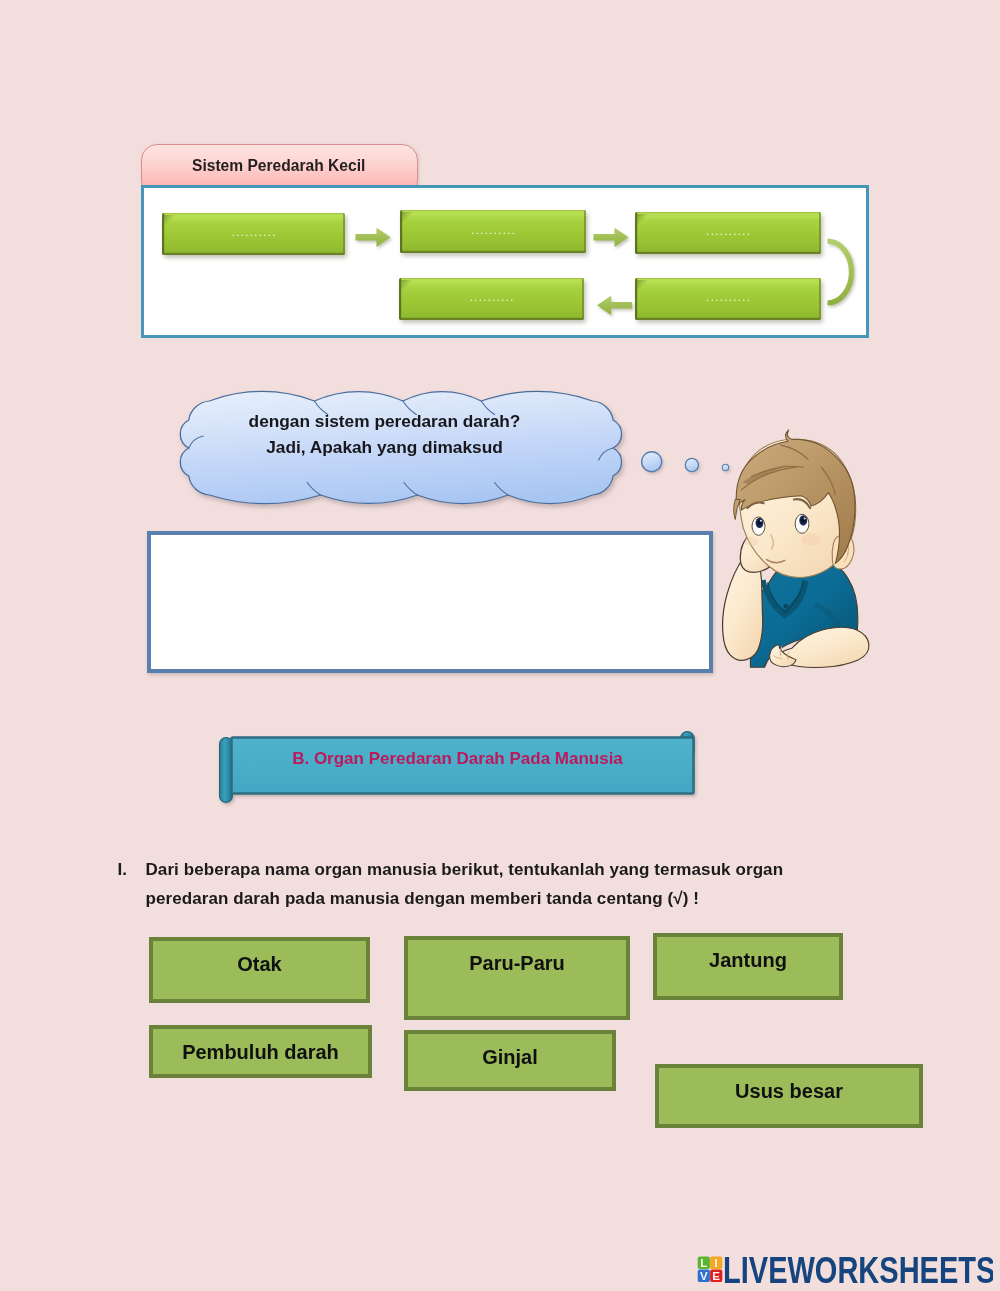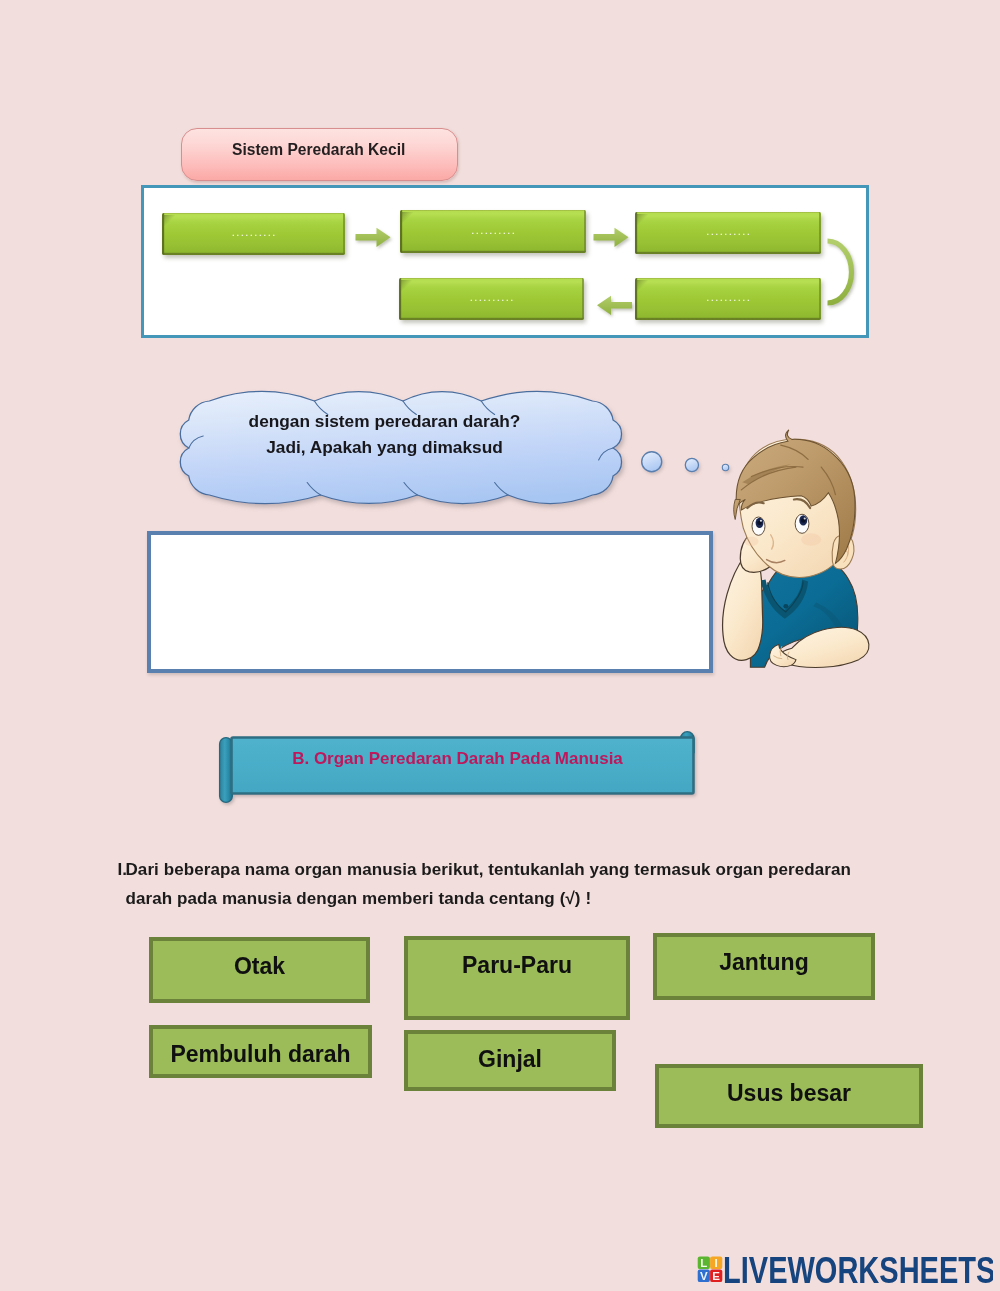--- a/index.html
+++ b/index.html
@@ -2,24 +2,24 @@
 <html><head>
 <meta charset="utf-8">
 <title>Sistem Peredaran Darah Worksheet</title>
 <style>
   html,body{margin:0;padding:0;}
   body{width:1000px;height:1291px;background:#f2dedc;
        font-family:"Liberation Sans",sans-serif;position:relative;overflow:hidden;}
   .abs{position:absolute;}
 
   
-  #title-pill{left:141px;top:128px;width:275px;height:51px;
+  #title-pill{left:141px;top:144px;width:275px;height:51px;
     border-radius:16px;border:1.6px solid #d88e8e;
     background:linear-gradient(180deg,#fde3e1 0%,#fdd6d4 32%,#fdbcba 72%,#fba9a6 100%);
-    box-shadow:1px 1.5px 2.5px rgba(150,110,110,.28);margin-left:40px;}
+    box-shadow:1px 1.5px 2.5px rgba(150,110,110,.28);}
   #title-pill .t{position:absolute;left:50px;top:12px;font-size:15.6px;font-weight:bold;
     color:#231f20;letter-spacing:0;}
 
   
   #diagram-frame{left:141px;top:185px;width:728px;height:153px;
      background:#fff;border:3px solid #4497b9;box-sizing:border-box;}
 
   .gbox{position:absolute;border-radius:2px;
      background:linear-gradient(180deg,#b3dc4d 0%,#b7df52 9%,#a8d342 22%,#9ec834 52%,#98c134 74%,#8fb92f 92%,#86ae2b 100%);
      box-shadow:2px 3px 4px rgba(110,110,90,.40);}
@@ -46,26 +46,26 @@
 
   
   #banner-text{left:221px;top:729px;width:473px;height:60px;
      display:flex;align-items:center;justify-content:center;
      font-size:17px;font-weight:bold;color:#be185d;}
 
   
   #instruction{left:109.5px;top:855px;width:760px;font-size:17px;font-weight:bold;color:#1b1b1b;
      line-height:29.3px;letter-spacing:0.09px;}
   #instruction .num{position:absolute;left:8px;top:0;}
-  #instruction .body{margin-left:16px;display:block;}
+  #instruction .body{margin-left:36px;display:block;}
 
   
   .obox{position:absolute;background:#9bbc59;border:4px solid #6a8239;box-sizing:border-box;}
   .obox .lbl{position:absolute;left:0;right:0;top:12px;text-align:center;
-     font-size:23px;font-weight:bold;color:#101010;}
+     font-size:20px;font-weight:bold;color:#101010;}
 
   
   #lw-logo{left:697px;top:1247px;width:296px;height:40px;}
 </style>
 </head>
 <body>
 
 <div class="abs" id="title-pill">
   <span class="t">Sistem Peredarah Kecil</span>
 </div>
@@ -284,21 +284,21 @@
   <ellipse cx="33" cy="120" rx="7" ry="5" fill="#f2c5a3" opacity="0.32"></ellipse>
   <ellipse cx="92" cy="118" rx="10" ry="6.5" fill="#f2c5a3" opacity="0.32"></ellipse>
 </svg>
 
 <div class="abs obox" style="left:149px;top:937px;width:221px;height:66px">
   <span class="lbl">Otak</span>
   </div>
 <div class="abs obox" style="left:404px;top:936px;width:226px;height:84px">
   <span class="lbl">Paru-Paru</span>
   </div>
-<div class="abs obox" style="left:653px;top:933px;width:222px;height:67px">
+<div class="abs obox" style="left:653px;top:933px;width:190px;height:67px">
   <span class="lbl">Jantung</span>
   </div>
 <div class="abs obox" style="left:149px;top:1025px;width:223px;height:53px">
   <span class="lbl">Pembuluh darah</span>
   </div>
 <div class="abs obox" style="left:404px;top:1030px;width:212px;height:61px">
   <span class="lbl">Ginjal</span>
   </div>
 <div class="abs obox" style="left:655px;top:1064px;width:268px;height:64px">
   <span class="lbl">Usus besar</span>

